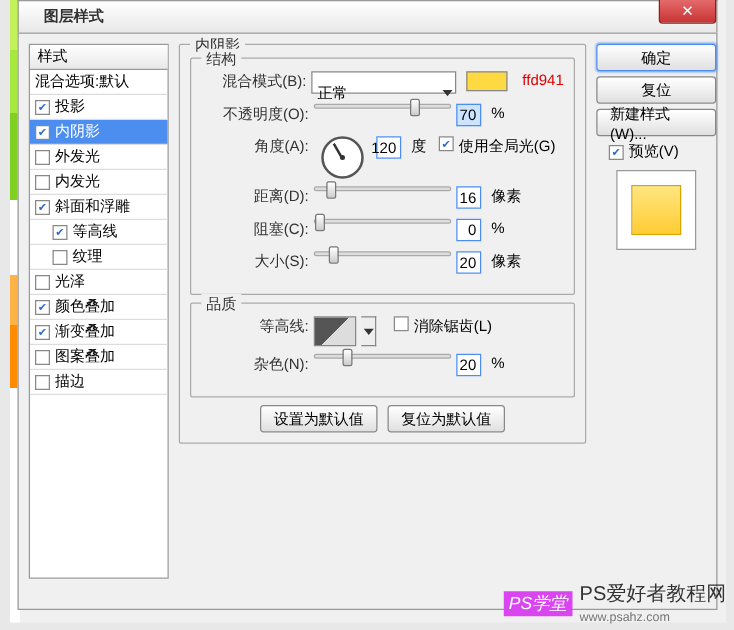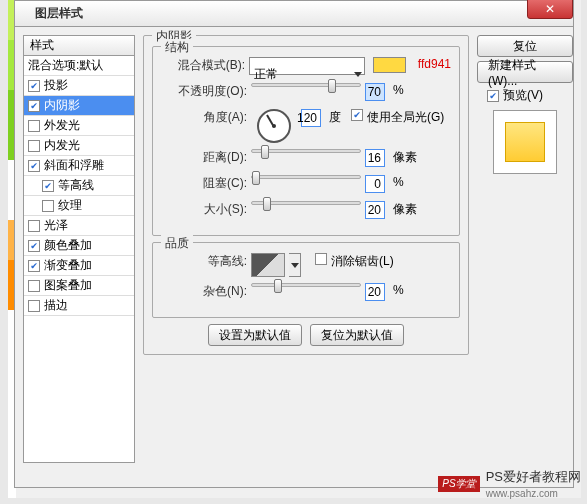--- a/index.html
+++ b/index.html
@@ -36,22 +36,22 @@
 .btns-row{display:flex;gap:8px;justify-content:center;margin-top:6px}
 .btn{height:22px;border:1px solid #888;background:linear-gradient(#fff,#e0e0e0);border-radius:3px;padding:0 10px;display:flex;align-items:center}
 .right{position:absolute;left:462px;top:8px;width:96px}
 .right .btn{width:96px;justify-content:center;margin-bottom:4px}
 .right .btn.def{border:1px solid #4b8ef0;box-shadow:0 0 2px #4b8ef0}
 .preview-row{display:flex;align-items:center;gap:4px;margin:4px 0 6px 10px}
 .preview-box{width:64px;height:64px;border:1px solid #999;background:#fff;display:flex;align-items:center;justify-content:center;margin:0 auto}
 .preview-inner{width:40px;height:40px;background:linear-gradient(#ffe680,#ffcc33);border:1px solid #d9a500}
 .left-strip{position:absolute;left:0;top:0;width:8px;height:498px;background:linear-gradient(#c4f05a 0 40px,#a5e83e 40px 90px,#7fd020 90px 160px,#fff 160px 220px,#ffb347 220px 260px,#ff8c00 260px 310px,#fff 310px 100%)}
 .watermark{position:absolute;right:6px;bottom:4px;display:flex;align-items:center;gap:6px}
-.wm-badge{background:#b91c1c;color:#fff;font-size:10px;padding:1px 4px;font-style:italic}
-.wm-text{color:#333;font-size:13px}
+.wm-badge{background:#d946ef;color:#fff;font-size:14px;padding:1px 4px;font-style:italic}
+.wm-text{color:#333;font-size:16px}
 .wm-url{color:#777;font-size:10px}
 </style>
 </head>
 <body>
 
 <div class="outer">
 <div class="left-strip"></div>
 
 <div class="titlebar">
   <span class="title">图层样式</span>
@@ -207,20 +207,21 @@
       </div>
 
       <div class="btns-row">
         <div class="btn">设置为默认值</div>
         <div class="btn">复位为默认值</div>
       </div>
     </div>
   </div>
 
   <div class="right">
+    <div class="btn def">确定</div>
     <div class="btn">复位</div>
     <div class="btn">新建样式(W)...</div>
     <div class="preview-row">
       <span class="cb">✔</span>
       <span>预览(V)</span>
     </div>
     <div class="preview-box">
       <div class="preview-inner"></div>
     </div>
   </div>

